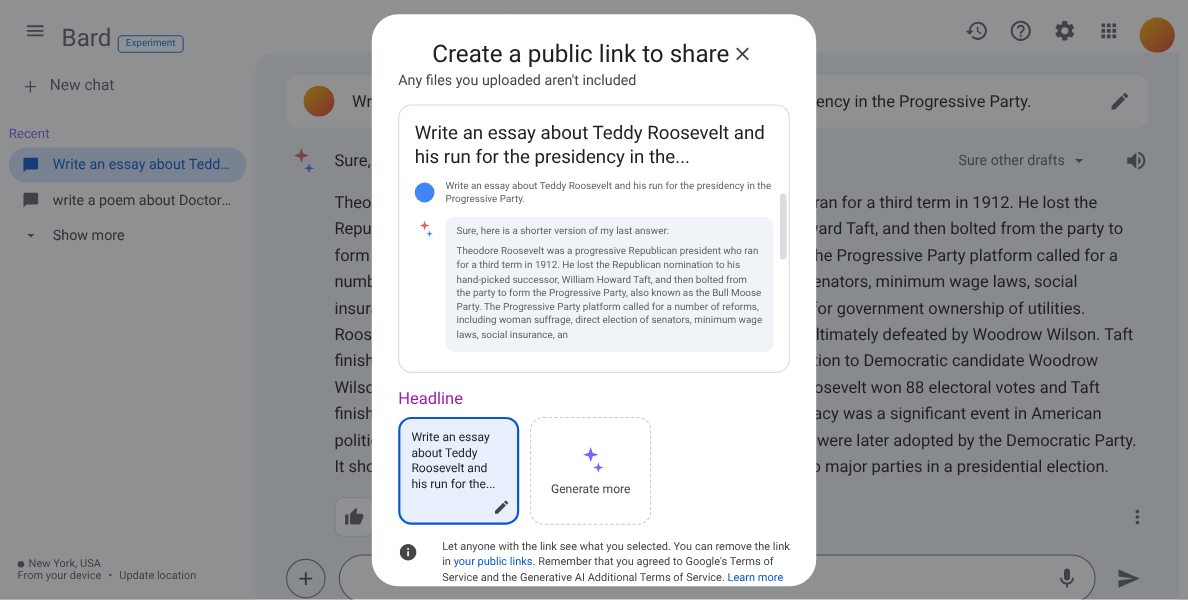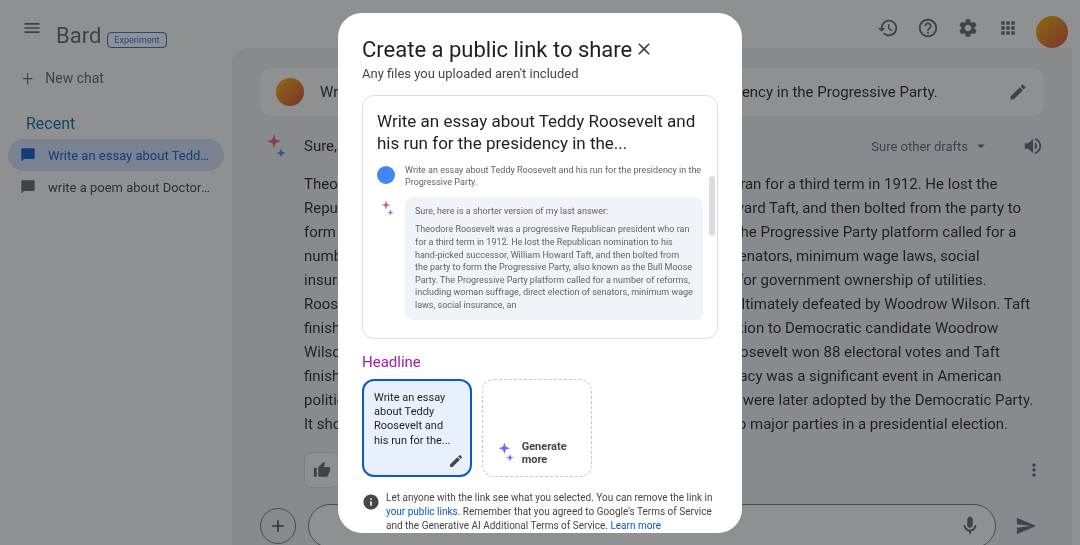--- a/index.html
+++ b/index.html
@@ -10,21 +10,21 @@
     .logo-text { font-size: 22px; color: #5f6368; margin-left: 4px; }
     .experiment-badge { border: 1px solid #1a73e8; color: #1a73e8; font-size: 9px; padding: 2px 6px; border-radius: 4px; margin-left: 6px; }
     .header-spacer { flex: 1; }
     .header-icon { width: 40px; height: 40px; display: flex; align-items: center; justify-content: center; cursor: pointer; color: #5f6368; }
     .avatar { width: 32px; height: 32px; border-radius: 50%; background: linear-gradient(135deg,#f4b400,#db4437); margin-left: 8px; }
     
     .main { display: flex; height: calc(100% - 48px); }
     .sidebar { width: 232px; padding: 8px 8px; display: flex; flex-direction: column; }
     .new-chat-btn { display: flex; align-items: center; gap: 12px; padding: 10px 14px; border-radius: 20px; cursor: pointer; color: #5f6368; font-size: 14px; }
     .new-chat-btn .plus { font-size: 20px; font-weight: 300; }
-    .recent-label { font-size: 16px; color: #0369a1; margin: 14px 18px 6px; }
+    .recent-label { font-size: 12px; color: #8b5cf6; margin: 14px 0 6px; }
     .chat-item { display: flex; align-items: center; gap: 12px; padding: 8px 12px; border-radius: 20px; cursor: pointer; font-size: 13px; color: #3c4043; white-space: nowrap; overflow: hidden; }
     .chat-item.active { background: #d3e3fd; color: #0b57d0; }
     .chat-icon { width: 16px; flex-shrink: 0; color: #5f6368; }
     .chat-item.active .chat-icon { color: #0b57d0; }
     .show-more { display: flex; align-items: center; gap: 12px; padding: 8px 12px; cursor: pointer; font-size: 13px; color: #3c4043; }
     .sidebar-footer { margin-top: auto; padding: 8px; font-size: 10px; color: #5f6368; }
     .sidebar-footer .dot::before { content: "•"; margin: 0 4px; }
     .sidebar-footer a { color: #5f6368; text-decoration: none; }
     
     .content { flex: 1; padding: 20px 28px 12px; background: #f0f4f9; border-radius: 16px 0 0 0; margin-right: 8px; position: relative; display: flex; flex-direction: column; }
@@ -47,45 +47,45 @@
     
     .input-bar { margin-top: 16px; display: flex; align-items: center; gap: 12px; }
     .plus-circle { width: 36px; height: 36px; border: 1px solid #747775; border-radius: 50%; display: flex; align-items: center; justify-content: center; cursor: pointer; color: #444746; }
     .input-field { flex: 1; height: 44px; border: 1px solid #747775; border-radius: 28px; padding: 0 48px 0 20px; font-size: 15px; background: #fff; position: relative; display: flex; align-items: center; color: #5f6368; }
     .mic-icon { position: absolute; right: 14px; color: #5f6368; }
     .send-btn { width: 36px; height: 36px; display: flex; align-items: center; justify-content: center; color: #5f6368; cursor: pointer; }
     
     
     .overlay { position: absolute; inset: 0; background: rgba(32,33,36,0.5); display: flex; align-items: center; justify-content: center; }
     .modal { width: 404px; background: #fff; border-radius: 24px; padding: 24px; max-height: 520px; display: flex; flex-direction: column; }
-    .modal-head { display: flex; justify-content: flex-start; align-items: flex-start; margin-bottom: 4px; }
+    .modal-head { display: flex; justify-content: center; align-items: flex-start; margin-bottom: 4px; }
     .modal-title { font-size: 22px; color: #1f1f1f; }
     .close-btn { cursor: pointer; color: #444746; width: 24px; height: 24px; display: flex; align-items: center; justify-content: center; }
     .modal-sub { font-size: 13px; color: #444746; margin-bottom: 14px; }
     
     .preview-box { border: 1px solid #dadce0; border-radius: 12px; padding: 14px 14px 10px; margin-bottom: 14px; position: relative; }
     .preview-title { font-size: 17px; color: #1f1f1f; line-height: 1.3; margin-bottom: 10px; }
     .preview-row { display: flex; gap: 10px; margin-bottom: 8px; }
     .preview-avatar { width: 18px; height: 18px; border-radius: 50%; background: #4285f4; flex-shrink: 0; margin-top: 2px; }
     .preview-bard { width: 18px; height: 18px; flex-shrink: 0; margin-top: 2px; }
     .preview-text { font-size: 9px; color: #5f6368; line-height: 1.4; }
     .preview-response { background: #f0f4f9; border-radius: 8px; padding: 8px 10px; }
     .preview-scroll { position: absolute; right: 2px; top: 80px; width: 6px; height: 60px; background: #dadce0; border-radius: 3px; }
     
     .headline-label { font-size: 15px; color: #a21caf; margin-bottom: 8px; }
     .headline-row { display: flex; gap: 10px; margin-bottom: 14px; }
     .headline-card { width: 110px; height: 98px; border-radius: 12px; padding: 10px; position: relative; cursor: pointer; }
     .headline-card.selected { border: 2px solid #0b57d0; background: #e8f0fe; }
-    .headline-card.gen { border: 1px dashed #c4c7c5; display: flex; flex-direction: row; align-items: flex-end; justify-content: center; gap: 6px; font-weight: bold; }
+    .headline-card.gen { border: 1px dashed #c4c7c5; display: flex; flex-direction: column; align-items: center; justify-content: center; gap: 6px; }
     .headline-text { font-size: 11px; color: #1f1f1f; line-height: 1.3; }
     .headline-edit { position: absolute; bottom: 6px; right: 6px; color: #444746; }
     .gen-sparkle { color: #7b61ff; }
     .gen-label { font-size: 11px; color: #444746; }
     
-    .info-row { display: flex; gap: 6px; font-size: 10px; color: #444746; line-height: 1.4; margin-bottom: 2px; }
+    .info-row { display: flex; gap: 22px; font-size: 10px; color: #444746; line-height: 1.4; margin-bottom: 2px; }
     .info-icon { color: #444746; flex-shrink: 0; margin-top: 2px; }
     .info-row a { color: #0b57d0; text-decoration: none; }
     
     .truncate { overflow: hidden; text-overflow: ellipsis; }
   </style>
 </head>
 <body>
 
 <div class="header">
   <div class="menu-btn">
@@ -130,20 +130,37 @@
       <svg class="chat-icon" width="16" height="16" viewBox="0 0 24 24" fill="currentColor">
           <path d="M20 2H4c-1.1 0-2 .9-2 2v18l4-4h14c1.1 0 2-.9 2-2V4c0-1.1-.9-2-2-2z"></path>
         </svg>
       <span class="truncate">Write an essay about Teddy Ro...</span>
     </div>
     <div class="chat-item">
       <svg class="chat-icon" width="16" height="16" viewBox="0 0 24 24" fill="currentColor">
           <path d="M20 2H4c-1.1 0-2 .9-2 2v18l4-4h14c1.1 0 2-.9 2-2V4c0-1.1-.9-2-2-2z"></path>
         </svg>
       <span class="truncate">write a poem about Doctor Who</span>
+    </div>
+    <div class="show-more">
+      <svg width="16" height="16" viewBox="0 0 24 24" fill="#5f6368">
+          <path d="M7 10l5 5 5-5z"></path>
+        </svg>
+      <span>Show more</span>
+    </div>
+    <div class="sidebar-footer">
+      <div style="display:flex;align-items:center;gap:4px;">
+        <span style="width:6px;height:6px;border-radius:50%;background:#5f6368;display:inline-block;"></span>
+        <span>New York, USA</span>
+      </div>
+      <div>
+        <a>From your device</a>
+        <span class="dot"></span>
+        <a>Update location</a>
+      </div>
     </div>
   </div>
 
   <div class="content">
     <div class="prompt-row">
       <div class="user-avatar"></div>
       <div class="prompt-text">Write an essay about Teddy Roosevelt and his run for the presidency in the Progressive Party.</div>
       <svg class="edit-icon" width="20" height="20" viewBox="0 0 24 24" fill="currentColor">
           <path d="M3 17.25V21h3.75L17.81 9.94l-3.75-3.75L3 17.25zM20.71 7.04a1 1 0 0 0 0-1.41l-2.34-2.34a1 1 0 0 0-1.41 0l-1.83 1.83 3.75 3.75 1.83-1.83z"></path>
         </svg>

